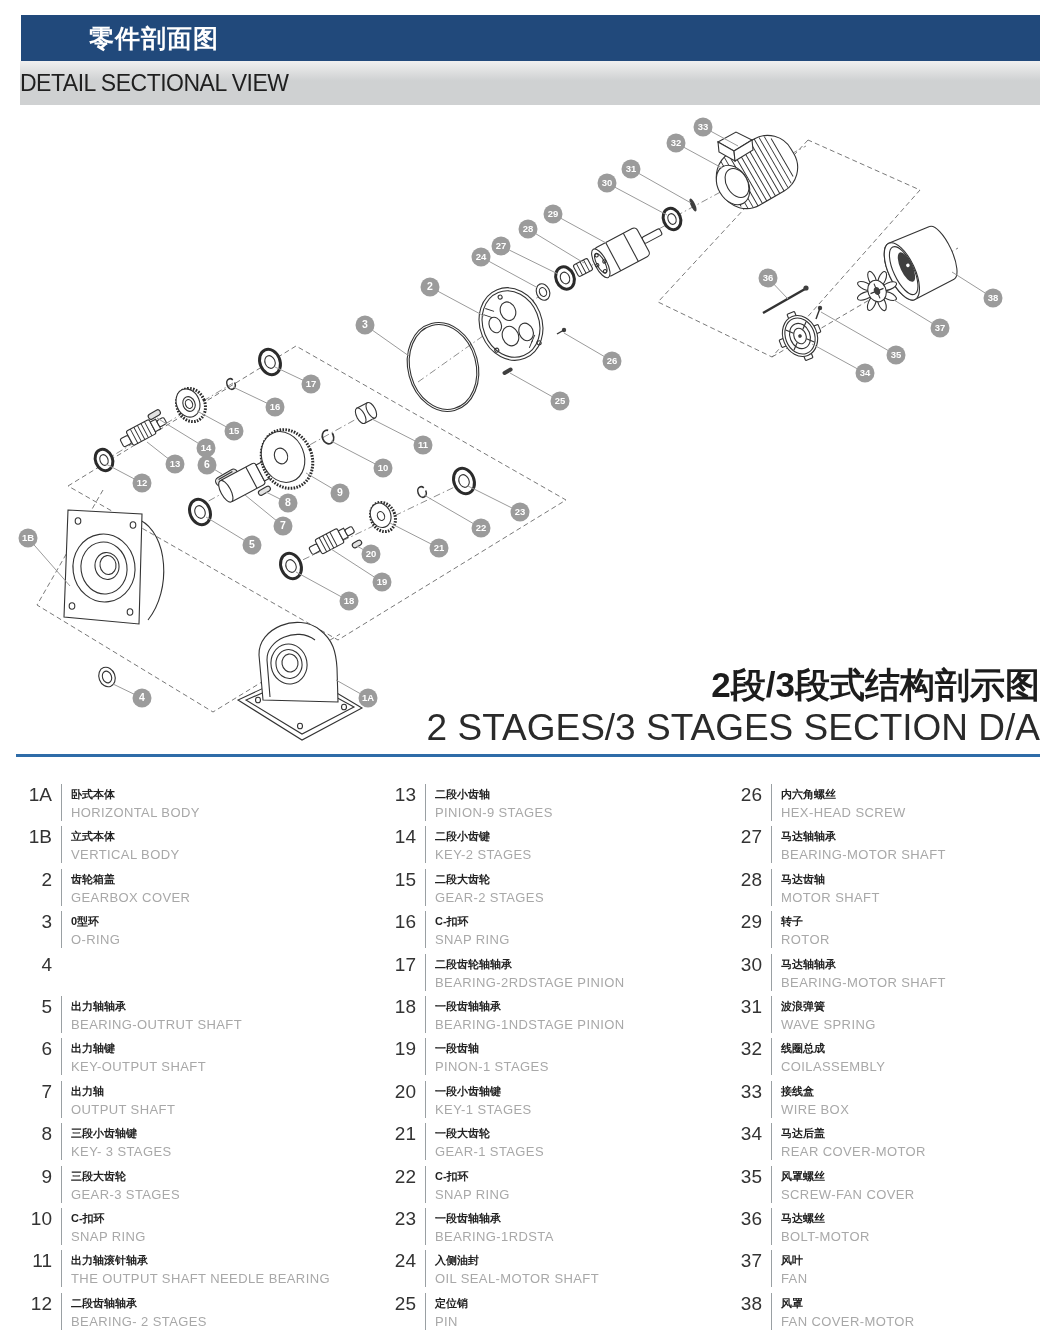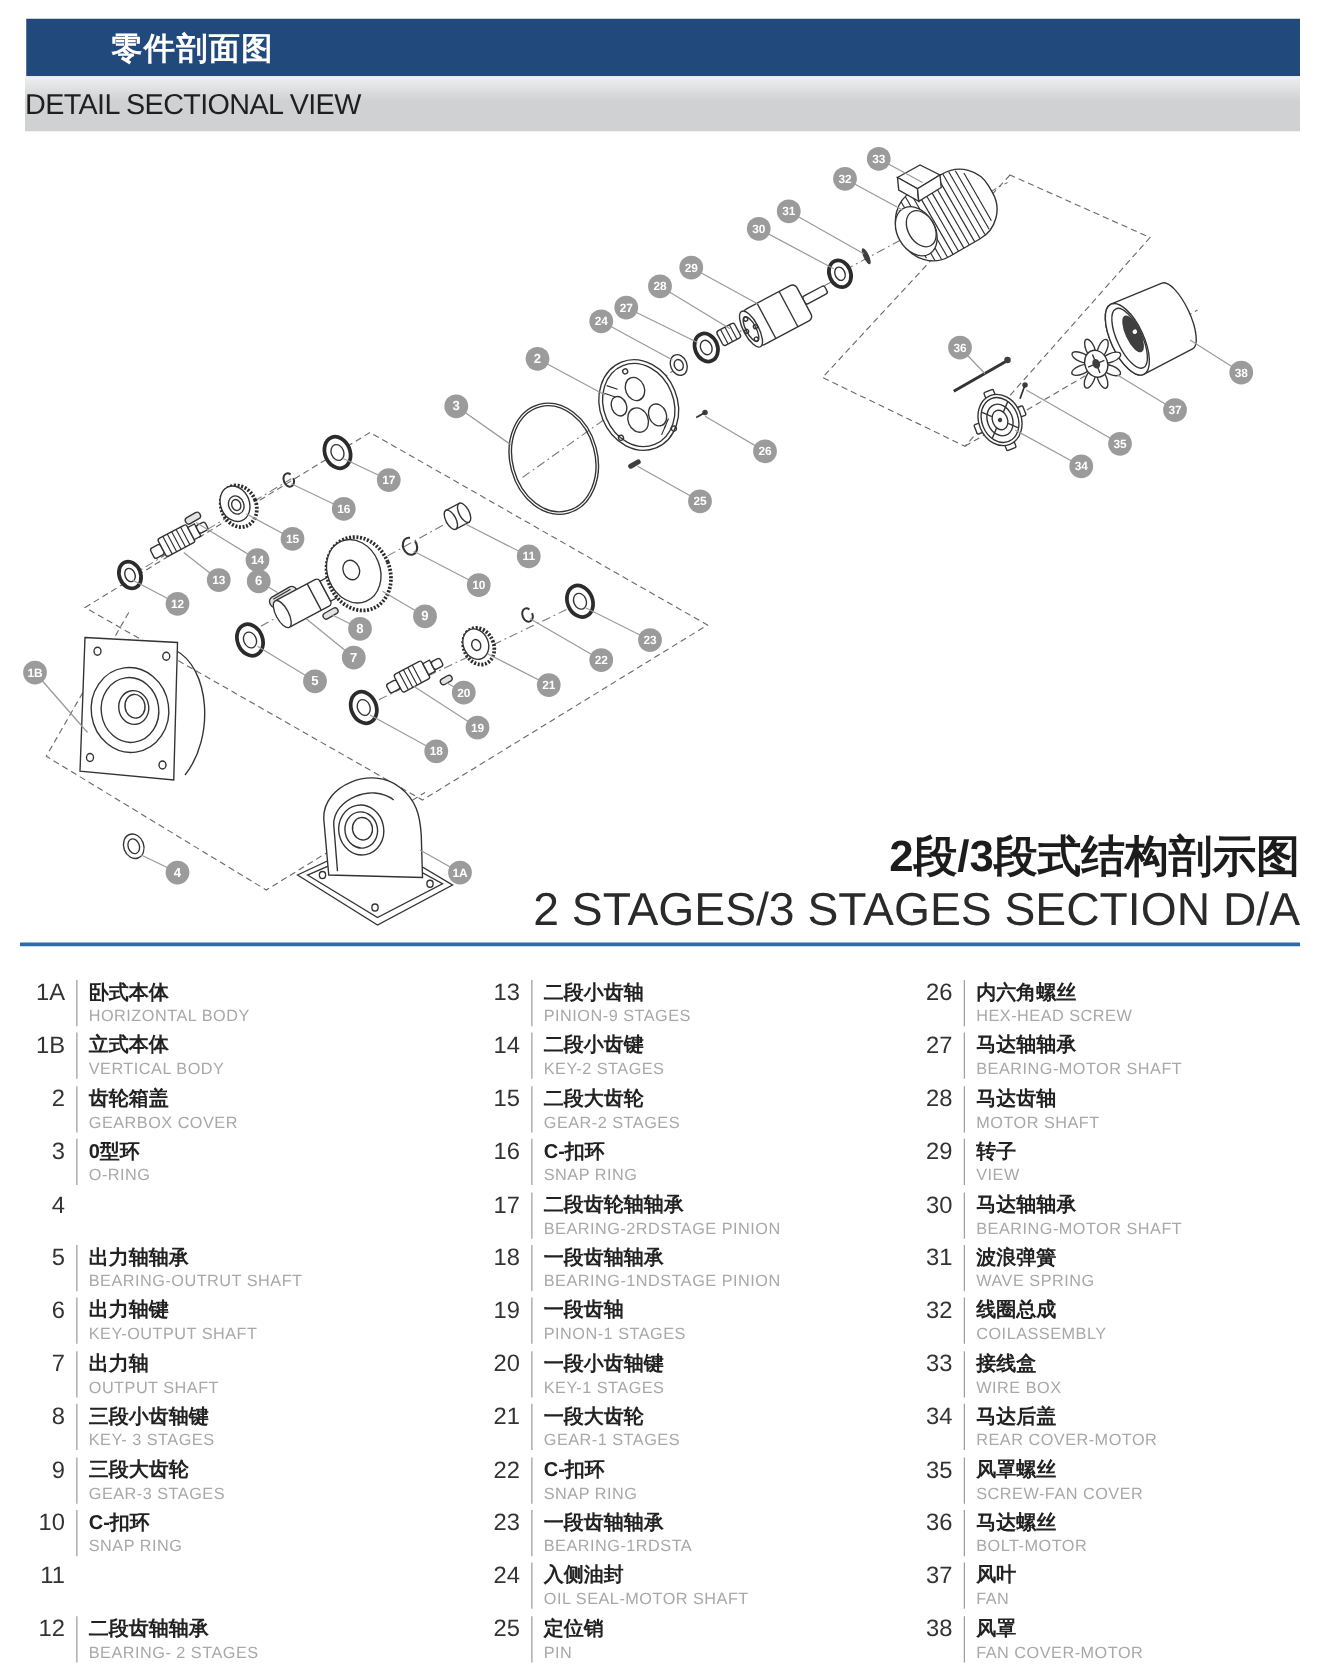--- a/index.html
+++ b/index.html
@@ -33,21 +33,21 @@
   .fin{stroke:#2b2b2b;stroke-width:0.9;}
   .callout-line{stroke:var(--callout,#9b9b9b);stroke-width:1;}
   .callout-circle{fill:var(--callout,#9b9b9b);}
   .callout-text{fill:#fff;font-weight:bold;text-anchor:middle;}
 
   
   .col{position:absolute;top:784px;}
   .col .row{display:flex;align-items:flex-start;height:42.4px;}
   .no{width:44px;text-align:right;font-size:19px;color:#333;line-height:21px;flex:none;padding-right:9px;}
   .txt{border-left:1.2px solid #9aa0a3;padding-left:9px;min-height:37px;}
-  .cn{font-size:16px;font-weight:bold;color:#222;line-height:21px;white-space:nowrap;}
+  .cn{font-size:11px;font-weight:bold;color:#222;line-height:21px;white-space:nowrap;}
   .en{font-size:13px;color:var(--engray,#a8a8a8);line-height:15px;letter-spacing:0.4px;white-space:nowrap;}
   #col0{left:8px;}  #col1{left:372px;}  #col2{left:718px;}
 </style>
 </head>
 <body style="--blue: #21497b; --accent: #2e6ca8; --callout: #9b9b9b; --engray: #a8a8a8;">
 
 <div class="page">
 
   <div class="hdr-blue">
     <span class="t">零件剖面图</span>
@@ -598,20 +598,24 @@
       </div>
       <div class="row">
         <span class="no">10</span>
         <div class="txt">
           <div class="cn">C-扣环</div>
           <div class="en">SNAP RING</div>
         </div>
       </div>
       <div class="row">
         <span class="no">11</span>
+        <div class="txt">
+          <div class="cn">出力轴滚针轴承</div>
+          <div class="en">THE OUTPUT SHAFT NEEDLE BEARING</div>
+        </div>
       </div>
       <div class="row">
         <span class="no">12</span>
         <div class="txt">
           <div class="cn">二段齿轴轴承</div>
           <div class="en">BEARING- 2 STAGES</div>
         </div>
       </div>
     </div>
   <div class="col" id="col1">
@@ -726,21 +730,21 @@
         <span class="no">28</span>
         <div class="txt">
           <div class="cn">马达齿轴</div>
           <div class="en">MOTOR SHAFT</div>
         </div>
       </div>
       <div class="row">
         <span class="no">29</span>
         <div class="txt">
           <div class="cn">转子</div>
-          <div class="en">VIEW</div>
+          <div class="en">ROTOR</div>
         </div>
       </div>
       <div class="row">
         <span class="no">30</span>
         <div class="txt">
           <div class="cn">马达轴轴承</div>
           <div class="en">BEARING-MOTOR SHAFT</div>
         </div>
       </div>
       <div class="row">

